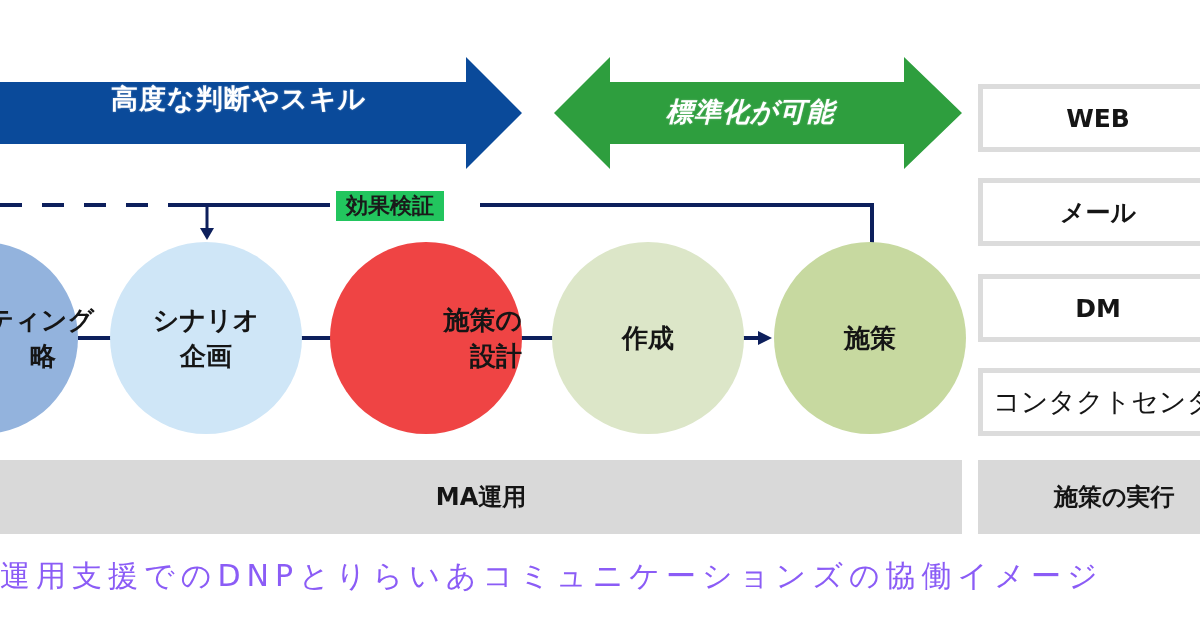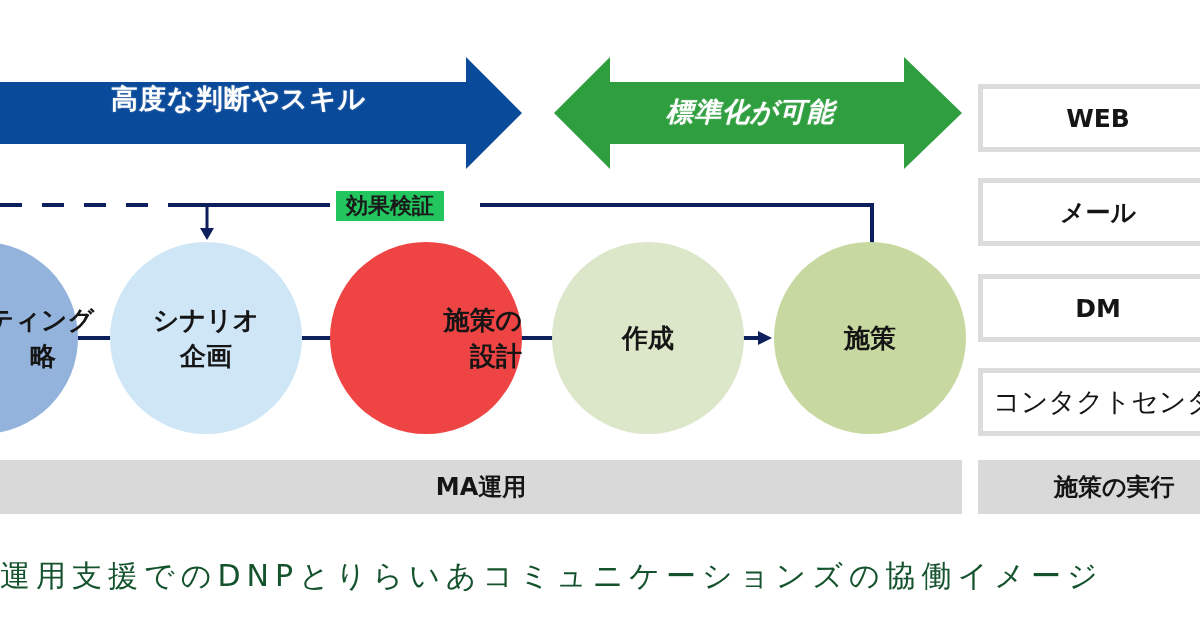--- a/index.html
+++ b/index.html
@@ -25,26 +25,26 @@
   }
   .circle span { display: block; white-space: nowrap; }
   .channel-box {
     position: absolute; left: 978px; width: 240px; height: 68px;
     border: 5px solid #dcdcdc; background: #ffffff; box-sizing: border-box;
     display: flex; align-items: center; justify-content: center;
     font-weight: bold; font-size: 25px; color: #151515; white-space: nowrap;
   }
   .channel-box.left { justify-content: flex-start; padding-left: 10px; font-weight: normal; font-size: 27px; }
   .band {
-    position: absolute; top: 460px; height: 54px; background: #d9d9d9;
+    position: absolute; top: 460px; height: 74px; background: #d9d9d9;
     display: flex; align-items: center; justify-content: center;
     font-weight: bold; font-size: 24px; color: #151515; white-space: nowrap;
   }
   .caption {
-    position: absolute; left: 0px; top: 556px; font-size: 30px; color: #14532d;
+    position: absolute; left: 0px; top: 556px; font-size: 30px; color: #8b5cf6;
     letter-spacing: 6px; white-space: nowrap;
   }
 </style>
 </head>
 <body>
 
 <svg class="arrows" width="1200" height="630">
   <polygon points="0,82 466,82 466,57 522,113 466,169 466,144 0,144" fill="#0a4a9a"></polygon>
   <polygon points="554,113 610,57 610,82 904,82 904,57 962,113 904,169 904,144 610,144 610,169" fill="#2e9e3e"></polygon>
 

